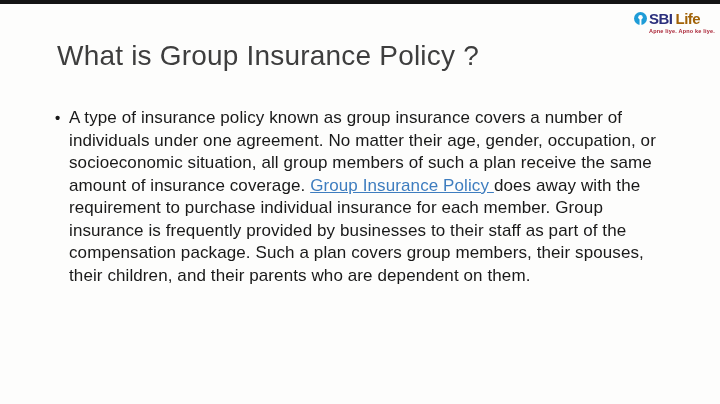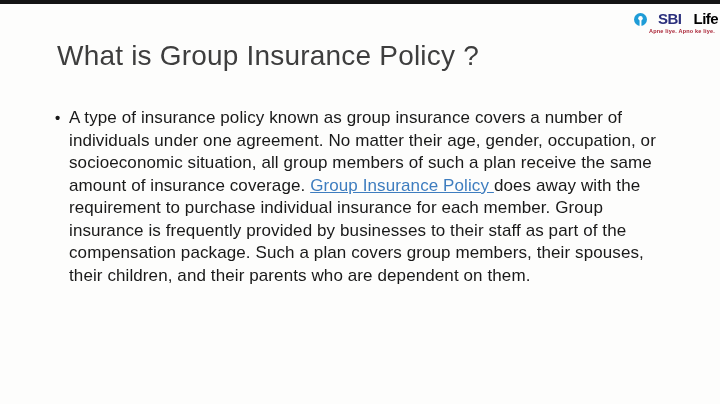--- a/index.html
+++ b/index.html
@@ -25,41 +25,41 @@
   
   .logo {
     position: absolute;
     top: 11px;
     right: 8px;
     width: 78px;
     text-align: left;
   }
   .logo-row {
     display: flex;
-    align-items: flex-end;
-    gap: 11px;
+    align-items: center;
+    gap: 2px;
     line-height: 1;
   }
   .logo-circle {
     display: inline-block;
     width: 13px;
     height: 13px;
     flex: 0 0 auto;
   }
   .logo-circle svg { display: block; }
   .logo-sbi {
     font-size: 15px;
     font-weight: bold;
     color: #2a2f7c;
     letter-spacing: -0.5px;
   }
   .logo-life {
     font-size: 15px;
     font-weight: bold;
-    color: #000000;
+    color: #a16207;
     letter-spacing: -0.5px;
     margin-left: 1px;
   }
   .logo-tagline {
     margin-top: 2px;
     margin-left: 15px;
     font-size: 5.5px;
     font-weight: bold;
     color: #a92335;
     white-space: nowrap;

